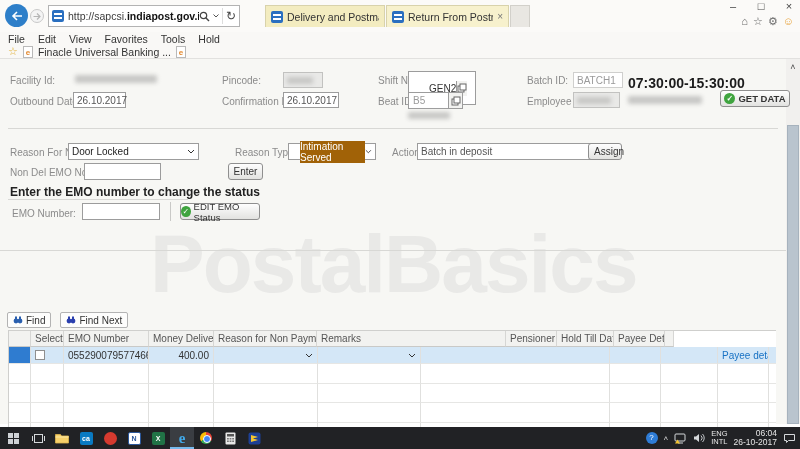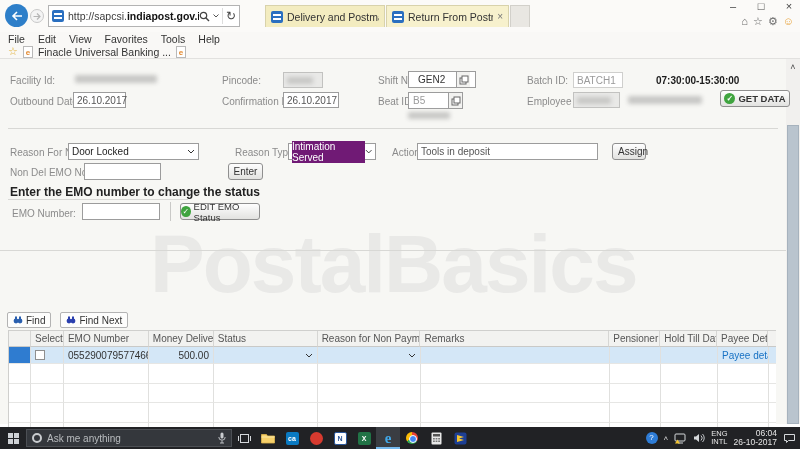--- a/index.html
+++ b/index.html
@@ -33,21 +33,21 @@
   #favbar { left:0; top:45px; width:800px; height:14px; background:#f9f8f6; border-bottom:1px solid #e2e1df; display:flex; align-items:center; padding-left:8px; font-size:10.5px; color:#333; gap:5px; }
   .star-gold { color:#e3b23c; font-size:11px; }
   .epage { width:10px; height:12px; background:#fff; border:1px solid #b9b9b9; font-size:8px; color:#e2872c; font-weight:bold; text-align:center; line-height:11px; display:inline-block; }
 
   
   #content { left:0; top:59px; width:786px; height:365px; background-color:#f7f7f4;
              background-image:radial-gradient(circle, #eae9e5 0.6px, transparent 0.7px); background-size:4px 4px; }
   #watermark { left:150px; top:158px; font-size:82px; font-weight:bold; color:#e9e9e7; letter-spacing:-2px; z-index:0; }
   .z { z-index:1; }
   .lbl { font-size:10px; color:#8b8b8b; white-space:nowrap; }
-  .val-bold { font-size:10px; font-weight:bold; color:#1c1c1c;margin-left:28px; }
+  .val-bold { font-size:14px; font-weight:bold; color:#1c1c1c; }
   .inp { background:#fff; border:1px solid #9c9c9c; font-size:10px; color:#555; padding:0 3px; display:flex; align-items:center; height:16px; }
   .inp-ro { background:#e9e9e7; border:1px solid #c2c2c0; }
   .redact { background:#c7c7c5; filter:blur(2px); border-radius:2px; display:inline-block; }
   .sel { background:#fff; border:1px solid #9c9c9c; height:17px; font-size:10px; color:#222; display:flex; align-items:center; padding:0 3px; justify-content:space-between; }
   .btn { background:linear-gradient(#fefefe,#e2e2e0); border:1px solid #8f8f8f; border-radius:3px; font-size:10px; color:#333; display:flex; align-items:center; justify-content:center; height:17px; gap:3px; }
   .gcheck { width:11px; height:11px; border-radius:50%; background:#3fa43f; color:#fff; font-size:8px; line-height:11px; text-align:center; display:inline-block; }
   .vhelp { width:14px; height:15px; border-left:1px solid #9c9c9c; background:#f2f2f0; display:flex; align-items:center; justify-content:center; }
   .hline { height:1px; background:#d8d8d5; }
 
   
@@ -146,21 +146,21 @@
     <span style="color:#e8a33d;">☺</span>
   </div>
 </div>
 
 <div id="menubar" class="abs">
   <span>File</span>
   <span>Edit</span>
   <span>View</span>
   <span>Favorites</span>
   <span>Tools</span>
-  <span>Help</span>
+  <span>Hold</span>
 </div>
 
 <div id="favbar" class="abs">
   <span class="star-gold">☆</span>
   <span class="epage">e</span>
   <span>Finacle Universal Banking ...</span>
   <span class="epage">e</span>
 </div>
 
 <div id="content" class="abs">
@@ -168,21 +168,21 @@
 
   <span class="lbl abs z" style="left:10px; top:16px;">Facility Id:</span>
   <span class="redact abs z" style="left:75px; top:16px; width:82px; height:8px;"></span>
 
   <span class="lbl abs z" style="left:222px; top:16px;">Pincode:</span>
   <span class="inp inp-ro abs z" style="left:283px; top:13px; width:40px;">
       <span class="redact" style="width:26px; height:7px;"></span>
     </span>
 
   <span class="lbl abs z" style="left:378px; top:16px;">Shift No:</span>
-  <span class="sel abs z" style="left:408px; top:12px; width:68px; padding:5px;">
+  <span class="sel abs z" style="left:408px; top:12px; width:68px; padding:16px;">
     <span style="padding-left:4px; color:#333;">GEN2</span>
     <span class="vhelp">
       <svg width="10" height="10" viewBox="0 0 10 10">
           <rect x="1" y="3" width="6" height="6" fill="#fff" stroke="#666"></rect>
           <rect x="3" y="1" width="6" height="6" fill="#fff" stroke="#666"></rect>
         </svg>
     </span>
   </span>
 
   <span class="lbl abs z" style="left:527px; top:16px;">Batch ID:</span>
@@ -223,29 +223,29 @@
   <span class="lbl abs z" style="left:10px; top:88px;">Reason For Non Deliv:</span>
   <span class="sel abs z" style="left:68px; top:84px; width:131px;">
     <span>Door Locked</span>
     <svg class="vee" width="8" height="5" viewBox="0 0 8 5">
         <path d="M1 1 L4 4 L7 1" stroke="#333" fill="none"></path>
       </svg>
   </span>
 
   <span class="lbl abs z" style="left:235px; top:88px;">Reason Type:</span>
   <span class="sel abs z" style="left:288px; top:84px; width:88px;">
-    <span style="background:#701a75; color:#fff;">Intimation Served</span>
+    <span style="background:#a16207; color:#fff;margin-left:8px;">Intimation Served</span>
     <svg class="vee" width="8" height="5" viewBox="0 0 8 5">
         <path d="M1 1 L4 4 L7 1" stroke="#333" fill="none"></path>
       </svg>
   </span>
 
   <span class="lbl abs z" style="left:392px; top:88px;">Action:</span>
-  <span class="inp abs z" style="left:417px; top:84px; width:181px; height:17px;">Tools in deposit</span>
-  <div class="btn abs z" style="left:612px; top:84px; width:34px;padding-left:8px;">
+  <span class="inp abs z" style="left:417px; top:84px; width:181px; height:17px;">Batch in deposit</span>
+  <div class="btn abs z" style="left:588px; top:84px; width:34px;padding-left:8px;">
       <span>Assign</span>
     </div>
 
   <span class="lbl abs z" style="left:10px; top:108px;">Non Del EMO No:</span>
   <span class="inp abs z" style="left:84px; top:104px; width:77px; height:17px;"></span>
   <div class="btn abs z" style="left:228px; top:104px; width:35px;">
       <span>Enter</span>
     </div>
 
   <span class="abs z" style="left:10px; top:126px; font-size:12px; font-weight:bold; color:#222;">Enter the EMO number to change the status</span>
@@ -280,35 +280,34 @@
       <span>Find Next</span>
     </div>
   </div>
 
   <div id="grid" class="abs z">
     <div class="trow hrow">
       <div class="cell c0"></div>
       <div class="cell c1">Selection</div>
       <div class="cell c2">EMO Number</div>
       <div class="cell c3">Money Delivered</div>
-      <div class="cell c4">Status</div>
       <div class="cell c5">Reason for Non Payment</div>
       <div class="cell c6">Remarks</div>
       <div class="cell c7">Pensioner Id</div>
       <div class="cell c8">Hold Till Date</div>
       <div class="cell c9">Payee Details</div>
       <div class="cell c10"></div>
     </div>
     <div class="trow drow sel-row">
       <div class="cell c0"></div>
       <div class="cell c1">
           <span class="chk"></span>
         </div>
       <div class="cell c2">055290079577466235</div>
-      <div class="cell c3">500.00</div>
+      <div class="cell c3">400.00</div>
       <div class="cell c4">
           <svg class="vee" width="8" height="5" viewBox="0 0 8 5">
             <path d="M1 1 L4 4 L7 1" stroke="#333" fill="none"></path>
           </svg>
         </div>
       <div class="cell c5">
           <svg class="vee" width="8" height="5" viewBox="0 0 8 5">
             <path d="M1 1 L4 4 L7 1" stroke="#333" fill="none"></path>
           </svg>
         </div>
@@ -395,28 +394,20 @@
 
 <div id="taskbar" class="abs">
   <div id="startbtn">
     <span class="winlogo">
         <i></i>
         <i></i>
         <i></i>
         <i></i>
       </span>
   </div>
-  <div id="cortana">
-    <span class="ring"></span>
-    <span class="ph">Ask me anything</span>
-    <svg width="8" height="12" viewBox="0 0 8 12">
-        <rect x="2.5" y="0.5" width="3" height="6" rx="1.5" fill="#c9cccf"></rect>
-        <path d="M0.8 5 a3.2 3.2 0 0 0 6.4 0 M4 8.5 L4 11 M2 11 L6 11" stroke="#c9cccf" fill="none" stroke-width="0.9"></path>
-      </svg>
-  </div>
   <div class="tb-ico">
     <svg width="13" height="11" viewBox="0 0 13 11">
         <rect x="2.5" y="1.5" width="8" height="8" fill="none" stroke="#d5d8db"></rect>
         <path d="M0.5 3 L0.5 8 M12.5 3 L12.5 8" stroke="#d5d8db"></path>
       </svg>
   </div>
   <div class="tb-ico">
     <svg width="14" height="11" viewBox="0 0 14 11">
         <path d="M0.5 1.5 h5 l1 1.5 h7 v7 h-13 z" fill="#f6d06a" stroke="#e0b64e" stroke-width="0.8"></path>
         <path d="M0.5 4 h13" stroke="#fbe49d" stroke-width="1.2"></path>

